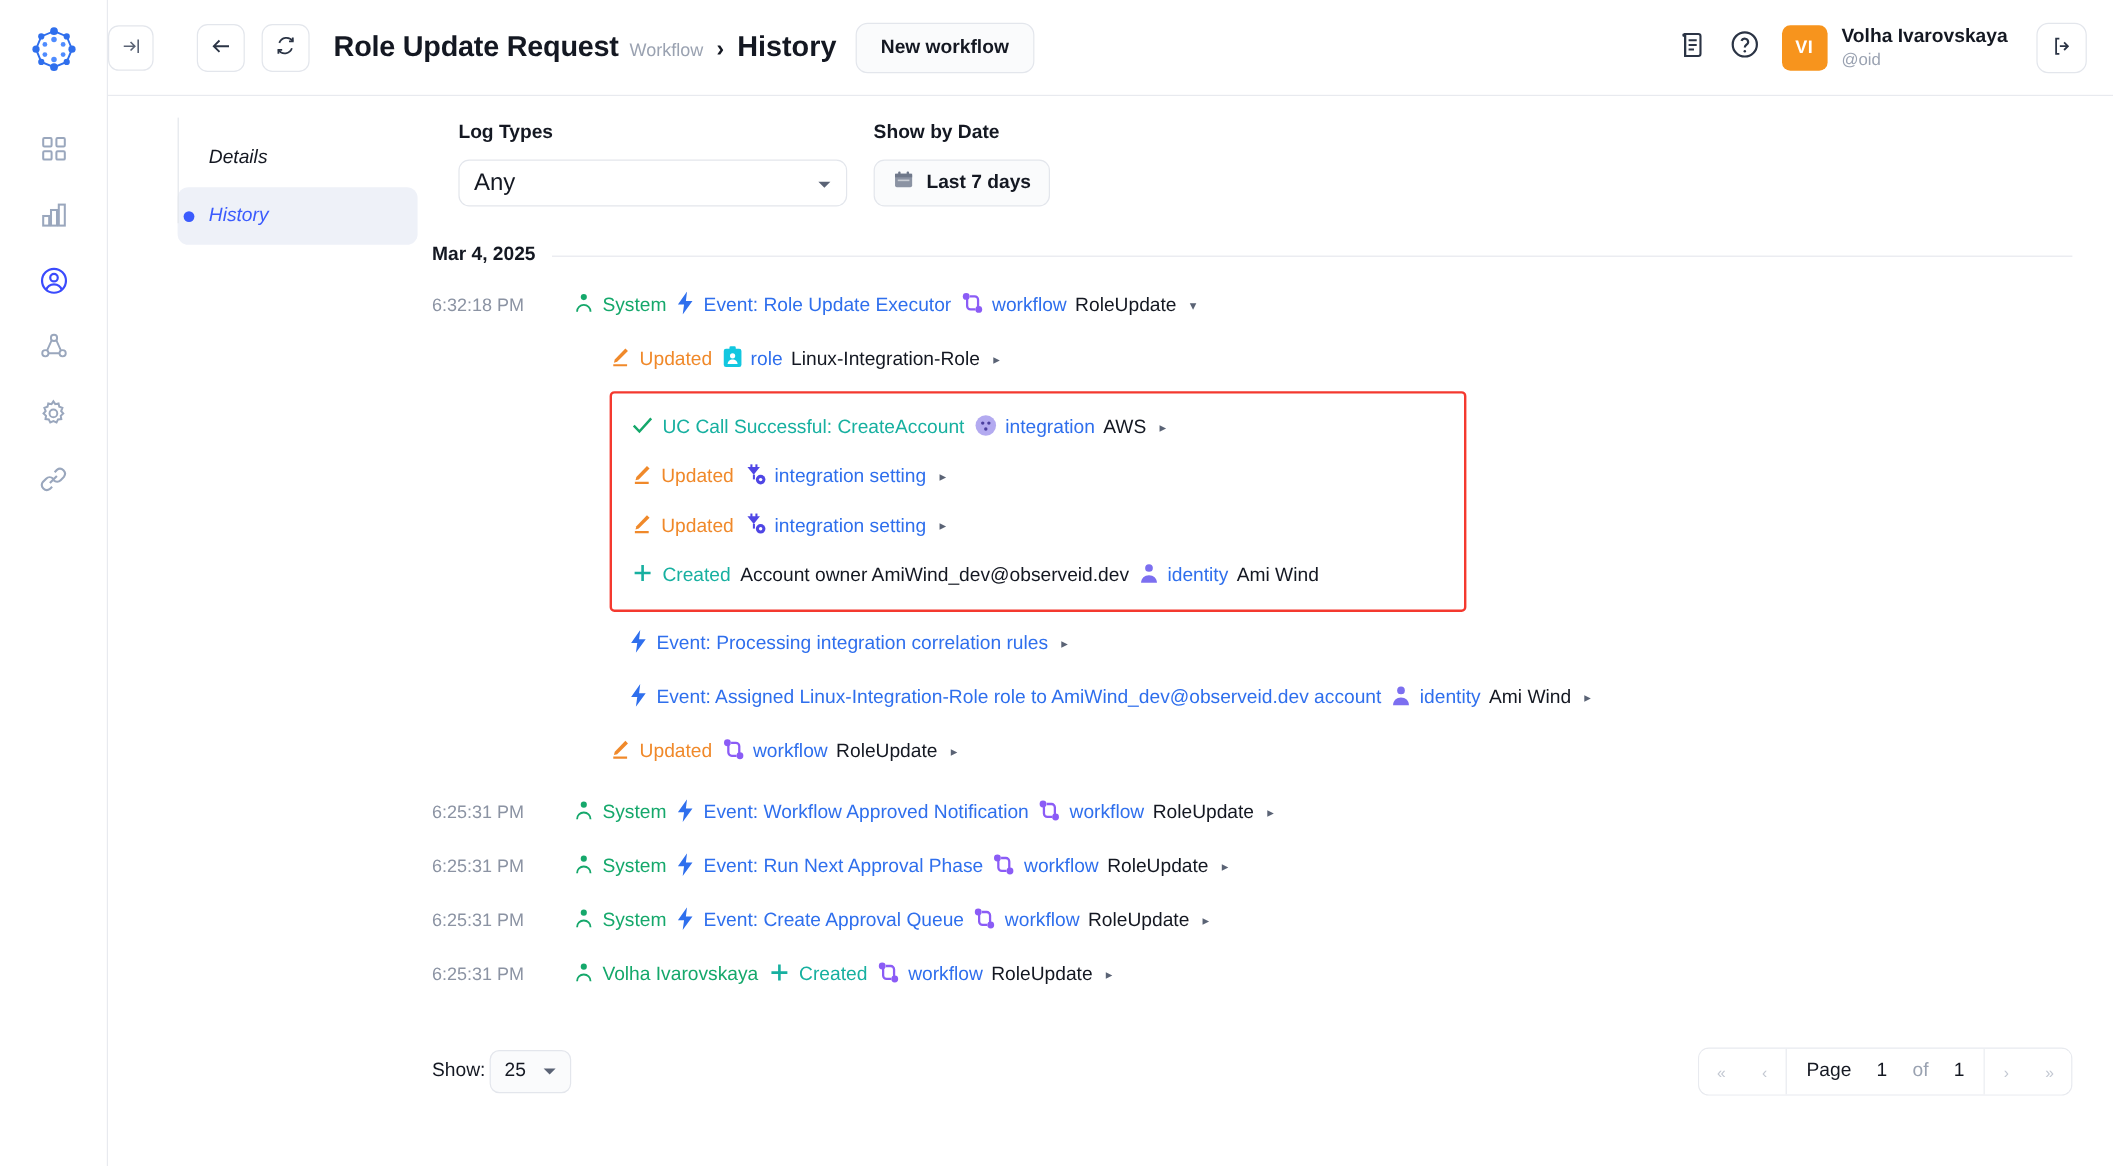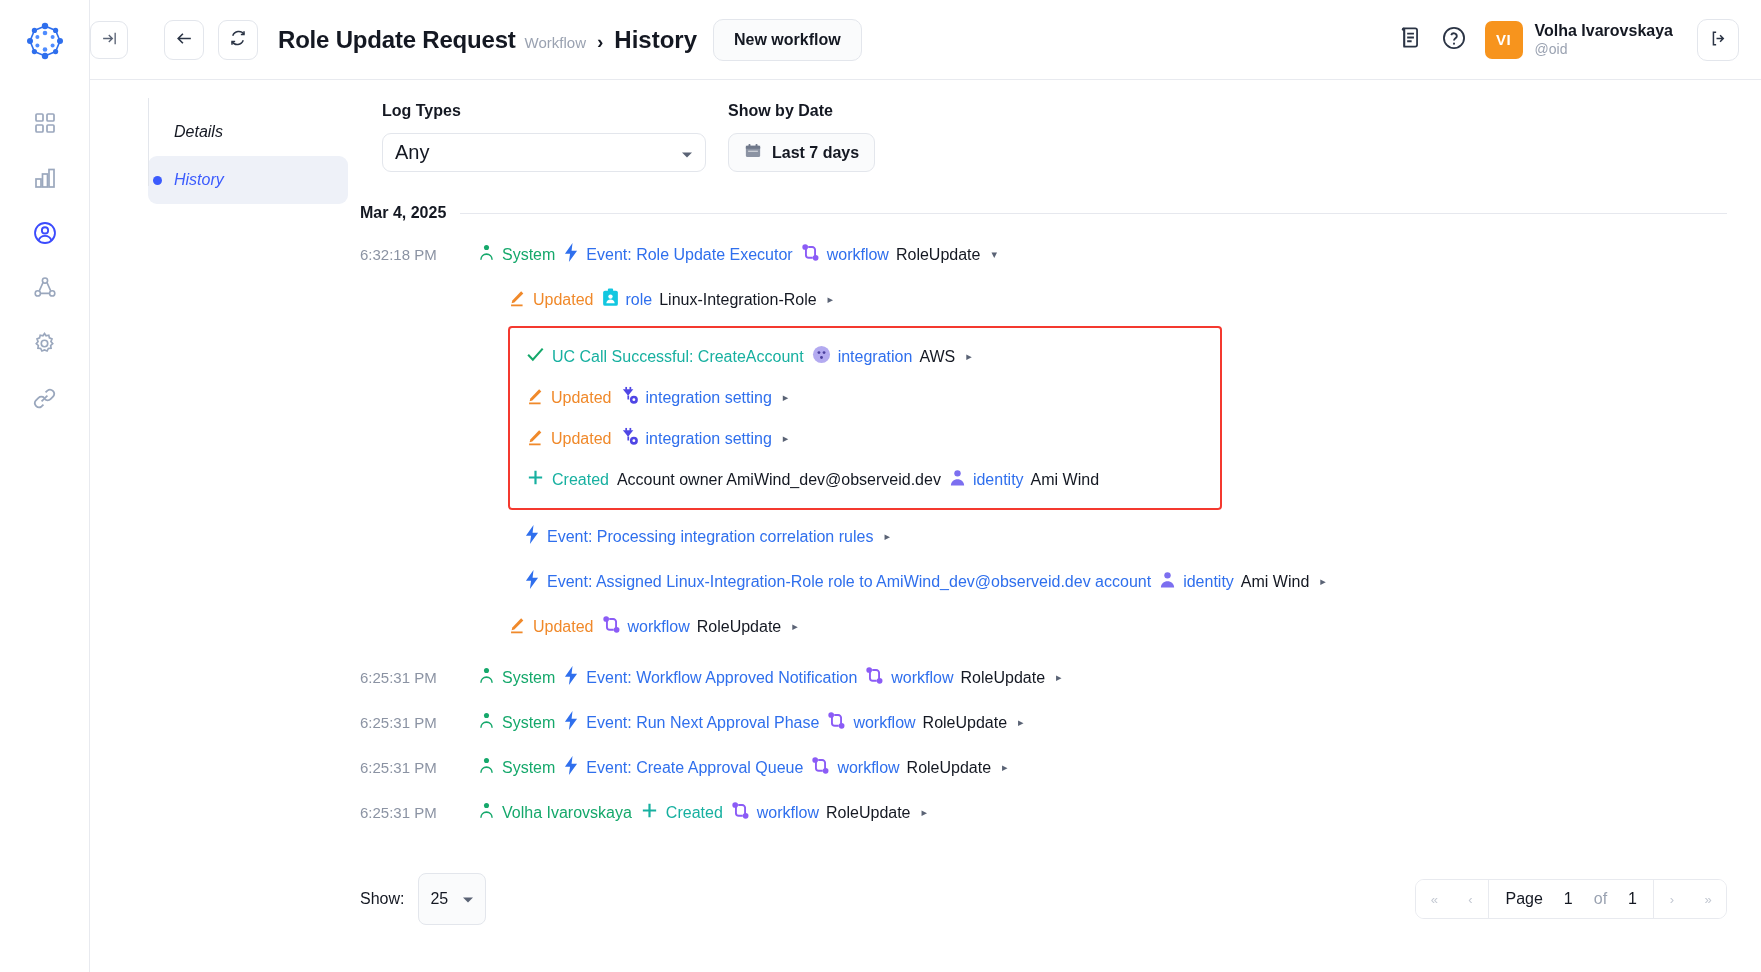--- a/index.html
+++ b/index.html
@@ -160,24 +160,24 @@
   .hl-box {
     border: 2px solid #f4392f; border-radius: 4px;
     padding: 8px 0 8px 0; margin: 4px 0 4px 148px; width: 714px;
   }
   .hl-box .row { padding-left: 16px; min-height: 41px; }
 
   
   .footer {
     display: flex; align-items: center; margin-top: 38px; padding-bottom: 10px;
   }
-  .show-wrap { display: flex; align-items: center; gap: 14px; }
+  .show-wrap { display: flex; align-items: center; gap: 4px; }
   .show-label { font-size: 16px; color: #141822; }
   .show-select {
-    height: 52px; padding: 0 11px; border: 1px solid #e3e6ec; border-radius: 8px;
+    height: 36px; padding: 0 11px; border: 1px solid #e3e6ec; border-radius: 8px;
     background: #fafbfc; display: flex; align-items: center; gap: 14px;
     font-size: 16px; color: #141822;
   }
   .pager {
     margin-left: auto; display: flex; align-items: center;
     border: 1px solid #e8eaef; border-radius: 9px; overflow: hidden; background: #fff;
     height: 40px;
   }
   .pager-btn {
     width: 36px; height: 38px; display: flex; align-items: center; justify-content: center;

